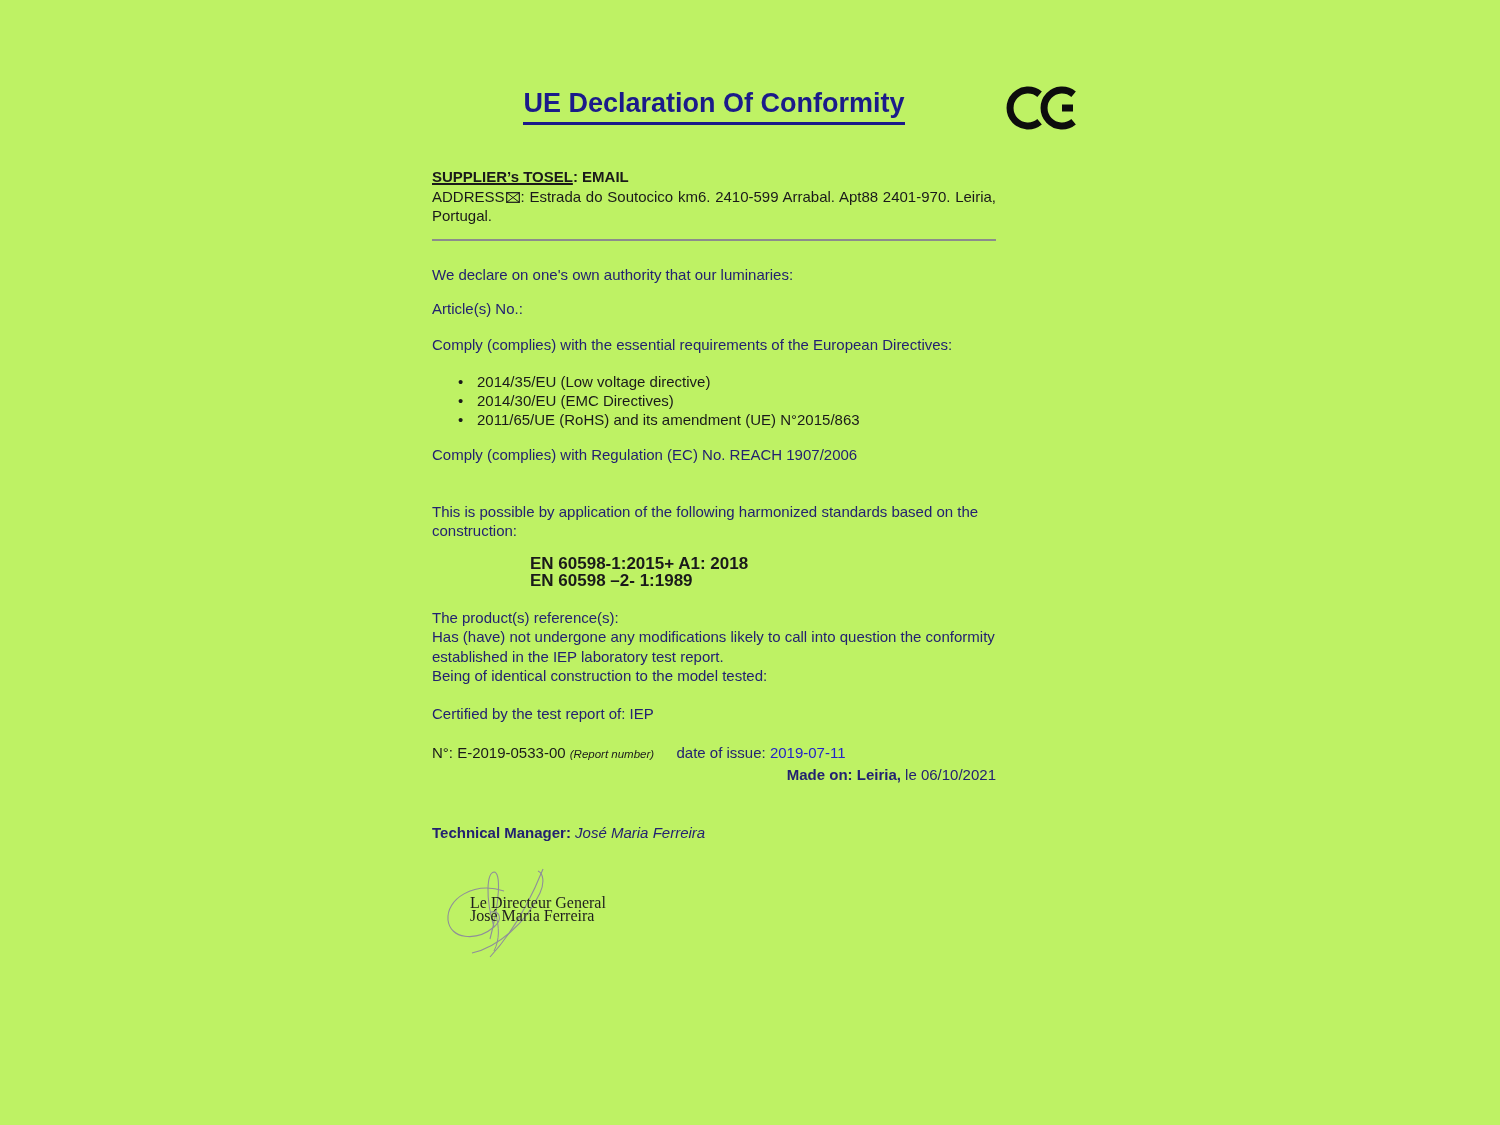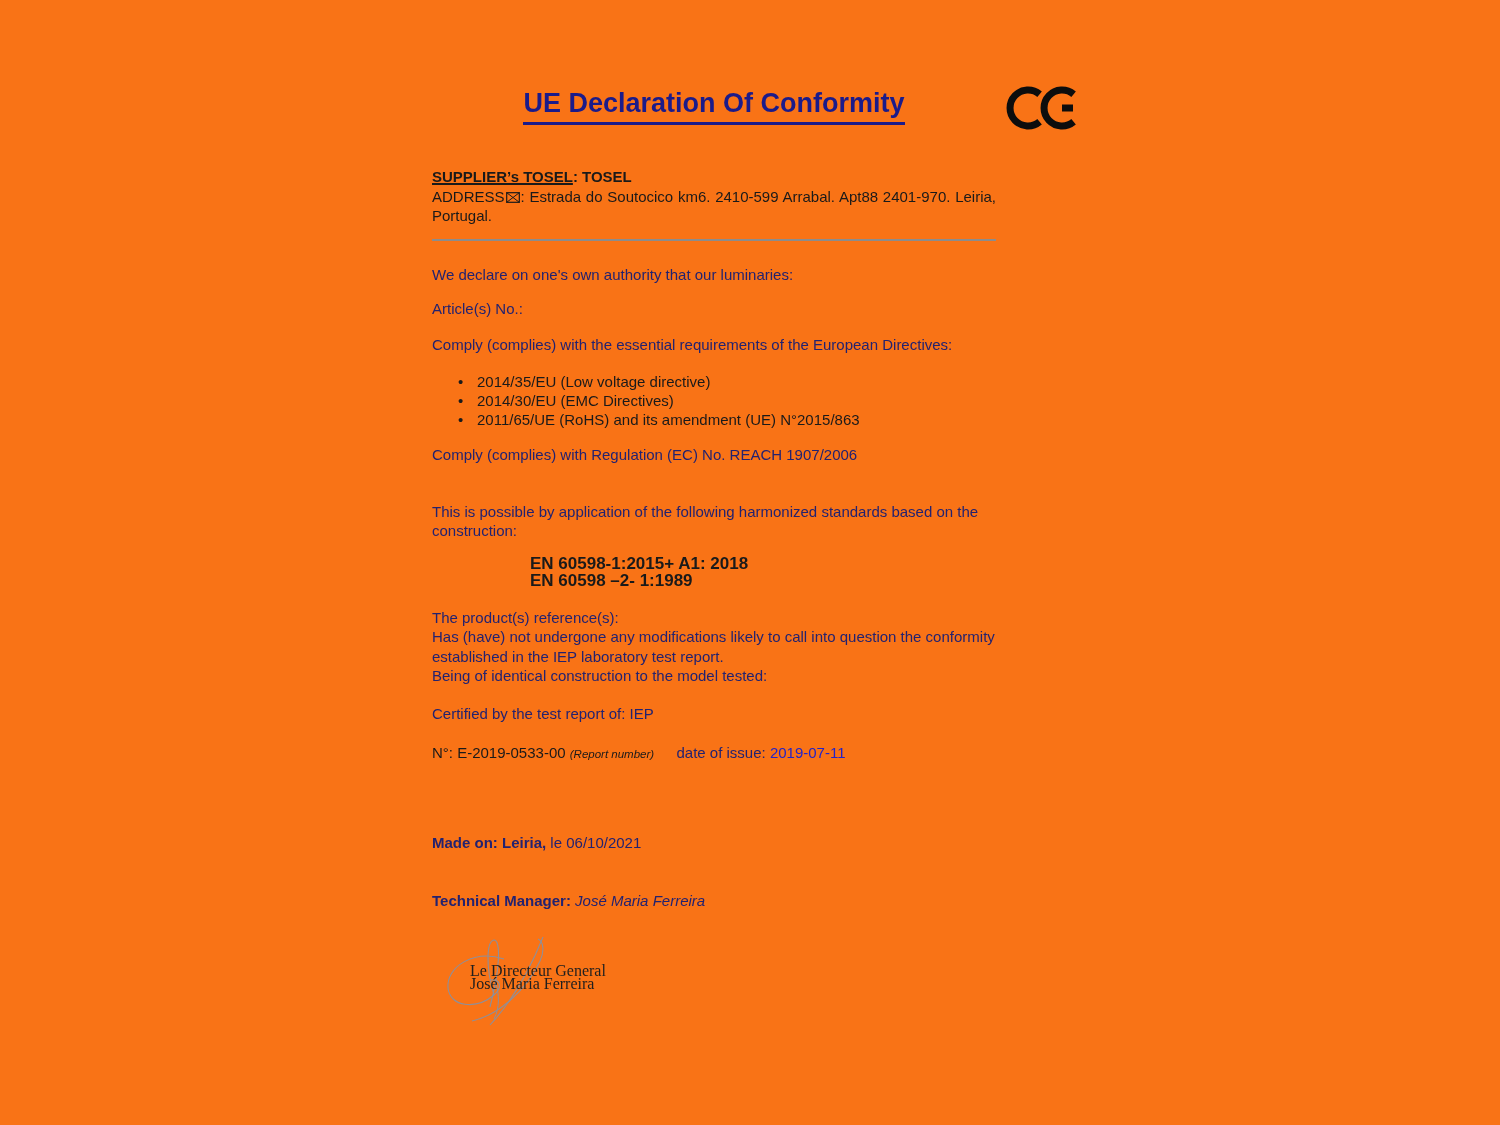--- a/index.html
+++ b/index.html
@@ -1,19 +1,19 @@
 <!DOCTYPE html>
 <html><head>
 <meta charset="utf-8">
 <style>
   html,body{margin:0;padding:0;background:#ffffff;}
   .canvas{
     position:relative;
     width:1500px;height:1125px;
-    background:#f97316;
+    background:#bef264;
     font-family:"Liberation Sans", sans-serif;
     overflow:hidden;
   }
   .doc-column{
     position:absolute;left:432px;top:0;width:564px;
   }
   p{margin:0;}
   .body-txt{font-size:15px;line-height:19.5px;}
   .navy{color:#232270;}
   .black{color:#1a1a1a;}
@@ -40,21 +40,21 @@
   .mt-reach{margin-top:16px;}
   .mt-harmonized{margin-top:37px;}
   .standards{margin-top:14px;padding-left:98px;}
   .standards p{font-size:17px;line-height:17.5px;font-weight:bold;color:#1a1a1a;}
   .mt-product{margin-top:18px;}
   .mt-certified{margin-top:18px;}
   .report-line{margin-top:20px;font-size:15px;line-height:19.5px;}
   .report-note{font-size:11.5px;font-style:italic;color:#1a1a1a;}
   .issue-gap{display:inline-block;width:14px;}
   .date-blue{color:#2323c8;}
-  .mt-made{margin-top:68px;}
+  .mt-made{text-align:right;}
   .mt-manager{margin-top:39px;}
   .icon-glyph{font-size:14px;}
   .inline-icon{vertical-align:-1px;margin:0 1px;}
   .signature{position:relative;margin-top:22px;margin-left:10px;width:175px;height:118px;}
   .signature-text{
     position:absolute;left:28px;top:31px;
     font-family:"Liberation Serif", serif;font-size:16px;line-height:13.5px;
     color:#1f1f1f;white-space:nowrap;
   }
 </style>
@@ -72,21 +72,21 @@
   </div>
 
   <div class="doc-column">
 
     <div class="title-wrap">
       <span class="doc-title">UE Declaration Of Conformity</span>
     </div>
 
     <div class="supplier">
       <p class="body-txt black b">
-        <span class="u">SUPPLIER’s TOSEL</span><span>: </span><span>TOSEL</span>
+        <span class="u">SUPPLIER’s TOSEL</span><span>: </span><span>EMAIL</span>
       </p>
       <p class="body-txt black">
         <span>ADDRESS</span><svg class="inline-icon" width="14" height="11" viewBox="0 0 14 11">
             <rect x="0.7" y="0.7" width="12.6" height="9.6" fill="none" stroke="#1a1a1a" stroke-width="1.2"></rect>
             <path d="M0.7,0.7 L13.3,10.3 M13.3,0.7 L0.7,10.3" stroke="#1a1a1a" stroke-width="1" fill="none"></path>
           </svg><span>: Estrada do Soutocico km6. 2410-599 Arrabal. Apt88 2401-970. Leiria, Portugal.</span>
       </p>
     </div>
 
     <hr class="rule">

